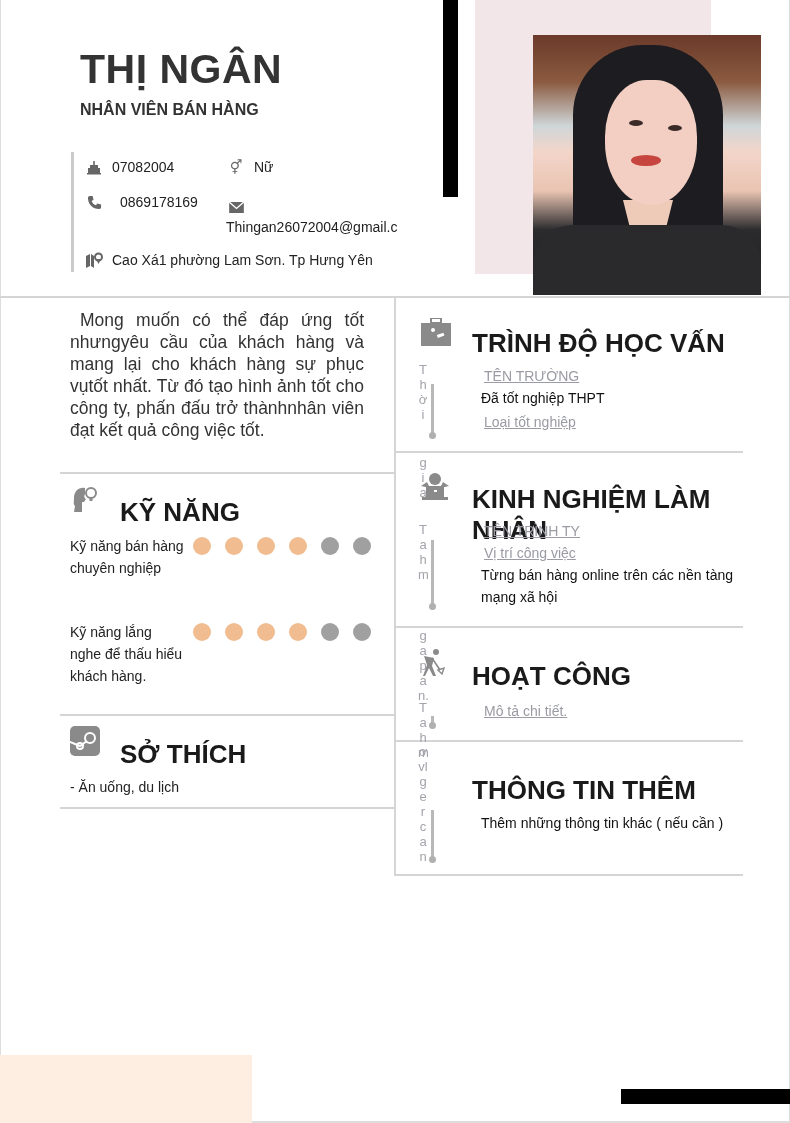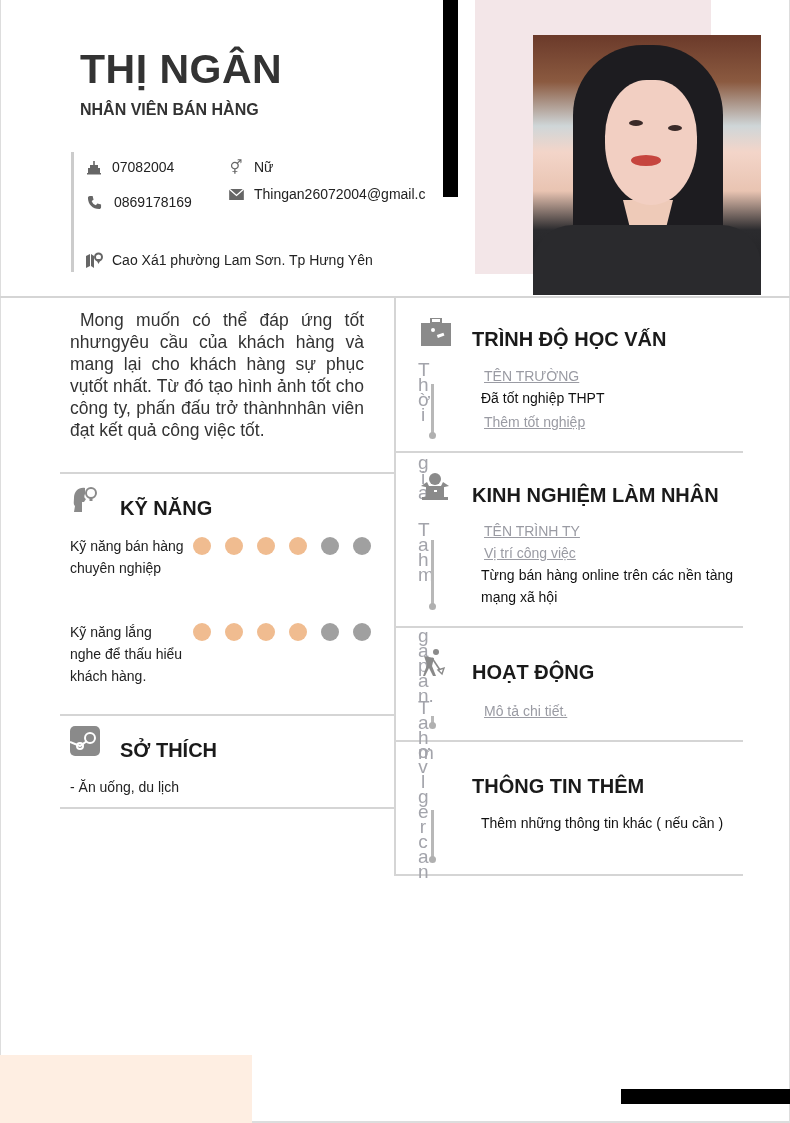--- a/index.html
+++ b/index.html
@@ -20,31 +20,31 @@
   .role { position: absolute; left: 80px; top: 101px; font-size: 16px; font-weight: bold; color: #333; }
   .contact { position: absolute; left: 71px; top: 152px; width: 375px; height: 120px; border-left: 3px solid #ccc; }
   .c-item { position: absolute; display: flex; align-items: flex-start; font-size: 14px; color: #222; line-height: 21px; }
   .c-icon { width: 20px; height: 20px; margin-right: 8px; display: inline-flex; align-items: center; justify-content: center; color: #666; font-size: 14px; }
 
   .hline { position: absolute; height: 2px; background: #d5d5d5; }
   .vline { position: absolute; width: 2px; background: #d5d5d5; }
 
   .objective { position: absolute; left: 70px; top: 309px; width: 294px; font-size: 17.5px; line-height: 22px; text-align: justify; color: #333; text-indent: 10px; }
 
-  .sec-title { position: absolute; font-size: 20px; font-weight: bold; color: #1a1a1a; }
+  .sec-title { position: absolute; font-size: 26px; font-weight: bold; color: #1a1a1a; }
   .sec-icon { position: absolute; color: #8a8a8a; }
   .skill-label { position: absolute; left: 70px; width: 115px; font-size: 14px; line-height: 22px; color: #222; }
   .dots { position: absolute; left: 193px; display: flex; gap: 14px; }
   .dot { width: 18px; height: 18px; border-radius: 50%; background: #a0a0a0; }
   .dot.on { background: #f0bc90; }
   .hobby { position: absolute; left: 70px; top: 779px; font-size: 14px; color: #222; }
 
   .r-muted { position: absolute; left: 484px; font-size: 14px; color: #9a9ba3; text-decoration: underline; }
   .r-text { position: absolute; left: 481px; font-size: 14px; color: #111; line-height: 22px; }
-  .vert { position: absolute; left: 418px; width: 10px; font-size: 19px; line-height: 15px; color: #a3a4ab; text-align: center; word-break: break-all; }
+  .vert { position: absolute; left: 418px; width: 10px; font-size: 13px; line-height: 15px; color: #a3a4ab; text-align: center; word-break: break-all; }
   .tl { position: absolute; left: 431px; width: 3px; background: #b8b8b8; }
   .tl::after { content: ""; position: absolute; left: -2px; bottom: -3px; width: 7px; height: 7px; border-radius: 50%; background: #b0b0b0; }
 
   .peach { position: absolute; left: 0; top: 1055px; width: 252px; height: 68px; background: #feeee2; }
   .footer-bar { position: absolute; left: 621px; top: 1089px; width: 169px; height: 15px; background: #000; }
   .watermark { position: absolute; left: 648px; top: 1104px; font-size: 11px; color: #e3e6ea; margin-top: 18px; }
 </style>
 </head>
 <body>
 
@@ -80,23 +80,23 @@
   <div class="c-item" style="left:152px;top:5px">
     <span class="c-icon">⚥</span>
     <span>Nữ</span>
   </div>
   <div class="c-item" style="left:10px;top:40px">
     <span class="c-icon">
       <svg width="15" height="15" viewBox="0 0 16 16">
           <path d="M3 1 L6 1 L7 5 L5 6.5 C6 9 7 10 9.5 11 L11 9 L15 10 L15 13 C15 14 14 15 13 15 C6 15 1 10 1 3 C1 2 2 1 3 1 Z" fill="#666"></path>
         </svg>
     </span>
-    <span style="margin-left:2px">0869178169</span>
-  </div>
-  <div class="c-item" style="left:152px;top:32px;width:222px;flex-direction:row">
+    <span style="margin-left:8px">0869178169</span>
+  </div>
+  <div class="c-item" style="left:152px;top:45px;width:222px;flex-direction:column">
     <span class="c-icon">
       <svg width="15" height="11" viewBox="0 0 16 12">
           <rect x="0" y="0" width="16" height="12" fill="#666"></rect>
           <path d="M0 0 L8 7 L16 0" stroke="#fff" stroke-width="1.5" fill="none"></path>
         </svg>
     </span>
     <span style="margin-left:0px;display:flex;flex-direction:column">
       <span>Thingan26072004@gmail.c</span>
     </span>
   </div>
@@ -170,21 +170,21 @@
       <rect x="0" y="5" width="30" height="23" fill="#8a8a8a"></rect>
       <circle cx="12" cy="12" r="2" fill="#fff"></circle>
       <rect x="16" y="16" width="7" height="3" transform="rotate(-20 19 17)" fill="#fff"></rect>
     </svg>
 </div>
 <div class="sec-title" style="left:472px;top:328px">TRÌNH ĐỘ HỌC VẤN</div>
 <div class="vert" style="top:362px;height:90px">Thời</div>
 <div class="tl" style="top:384px;height:52px"></div>
 <div class="r-muted" style="top:368px">TÊN TRƯỜNG</div>
 <div class="r-text" style="top:387px">Đã tốt nghiệp THPT</div>
-<div class="r-muted" style="top:414px">Thêm tốt nghiệp</div>
+<div class="r-muted" style="top:414px">Loại tốt nghiệp</div>
 
 <div class="vert" style="top:455px;height:60px">gia</div>
 <div class="sec-icon" style="left:419px;top:472px">
   <svg width="32" height="28" viewBox="0 0 32 28">
       <circle cx="16" cy="7" r="6" fill="#8a8a8a"></circle>
       <path d="M2 14 L8 10 L11 16 Z M30 14 L24 10 L21 16 Z" fill="#8a8a8a"></path>
       <rect x="7" y="14" width="18" height="11" fill="#8a8a8a"></rect>
       <rect x="15" y="18" width="3" height="2" fill="#fff"></rect>
       <rect x="3" y="25" width="26" height="3" fill="#8a8a8a"></rect>
     </svg>
@@ -198,21 +198,21 @@
 
 <div class="vert" style="top:628px;height:60px">gapan.</div>
 <div class="sec-icon" style="left:420px;top:648px">
   <svg width="26" height="30" viewBox="0 0 26 30">
       <circle cx="16" cy="4" r="3" fill="#8a8a8a"></circle>
       <path d="M4 8 L14 10 L12 18 L16 28 L13 28 L9 20 L5 28 L3 28 L7 17 Z" fill="#8a8a8a"></path>
       <path d="M12 10 L20 22" stroke="#8a8a8a" stroke-width="1.6"></path>
       <path d="M18 22 L24 20 L22 26 Z" fill="none" stroke="#8a8a8a" stroke-width="1.4"></path>
     </svg>
 </div>
-<div class="sec-title" style="left:472px;top:661px">HOẠT ĐỘNG</div>
+<div class="sec-title" style="left:472px;top:661px">HOẠT CÔNG</div>
 <div class="vert" style="top:700px;height:40px">Tahm</div>
 <div class="tl" style="top:716px;height:10px"></div>
 <div class="r-muted" style="top:703px">Mô tả chi tiết.</div>
 
 <div class="sec-title" style="left:472px;top:775px">THÔNG TIN THÊM</div>
 <div class="vert" style="top:744px;height:125px">ơvlgercan</div>
 <div class="tl" style="top:810px;height:50px"></div>
 <div class="r-text" style="top:812px;width:258px">Thêm những thông tin khác ( nếu cần )</div>
 
 <div class="peach"></div>

